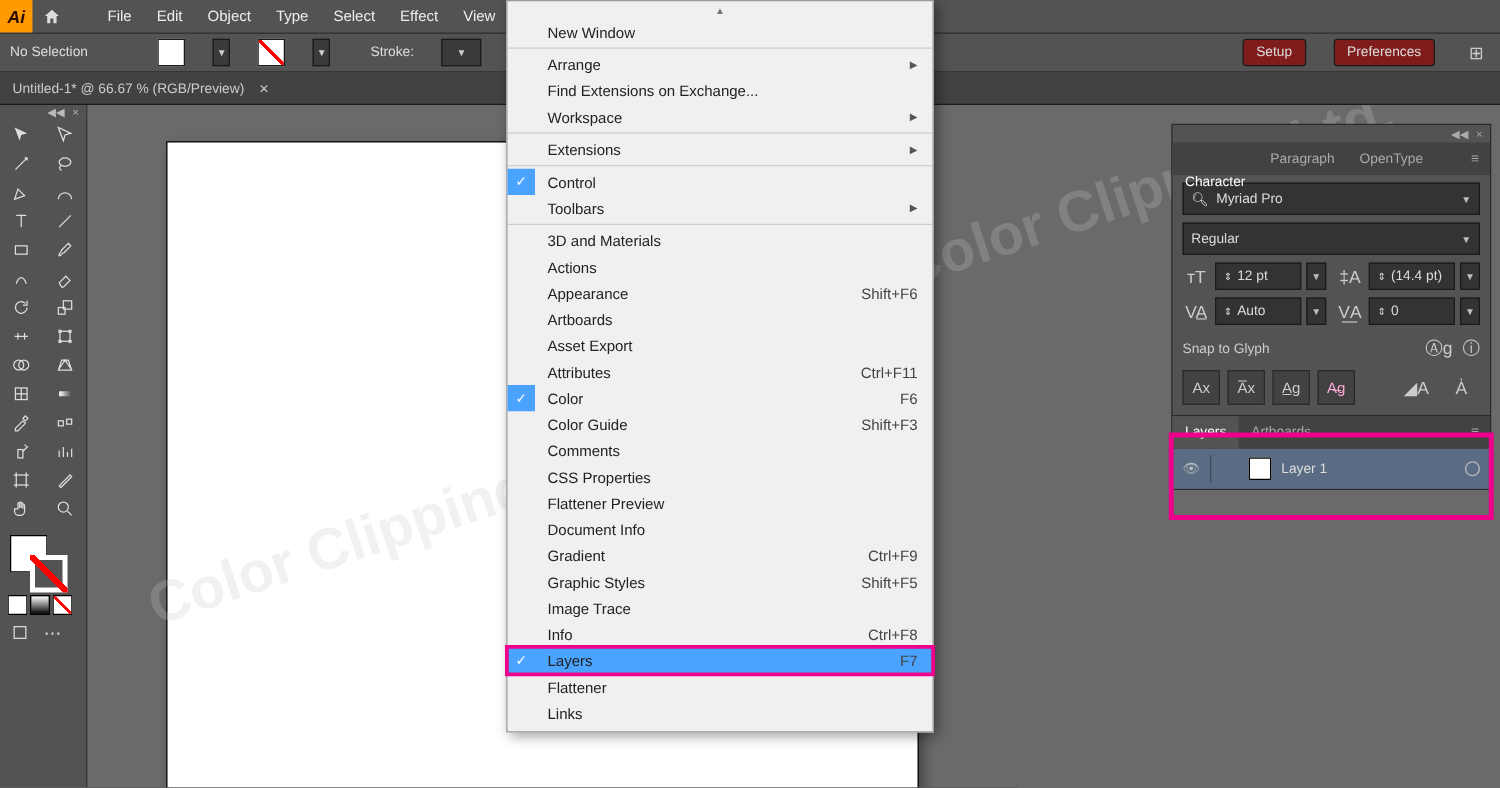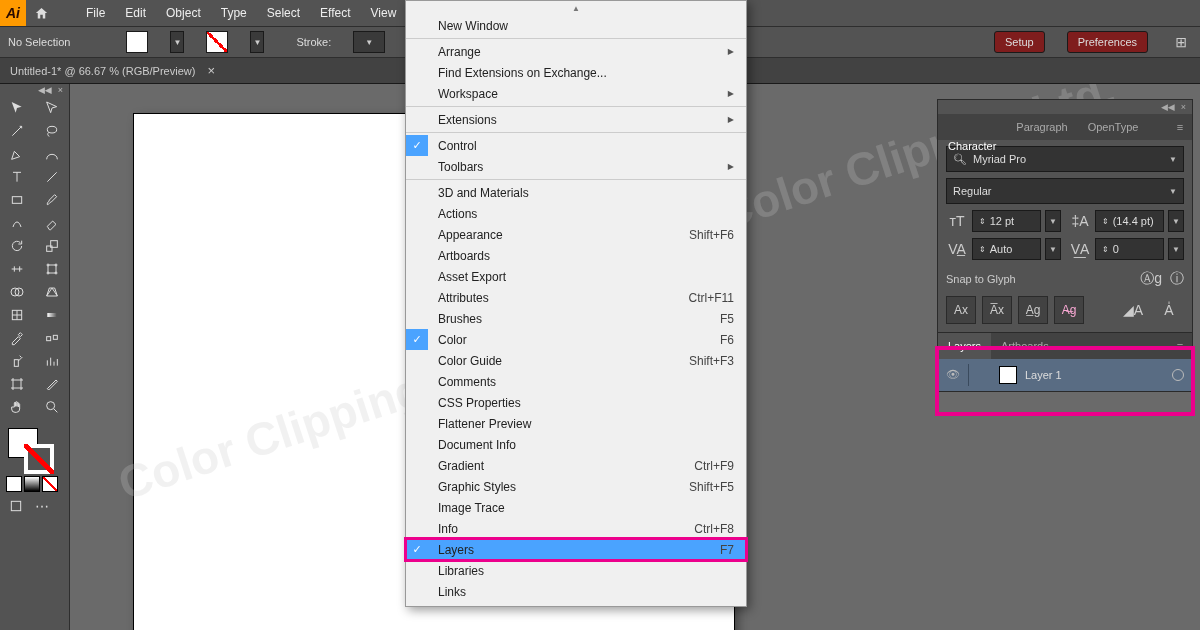--- a/index.html
+++ b/index.html
@@ -378,24 +378,20 @@
       <span>Artboards</span>
     </div>
     <div class="row">
       <span>Asset Export</span>
     </div>
     <div class="row">
       <span>Attributes</span>
       <span class="sc">Ctrl+F11</span>
     </div>
     <div class="row">
-      <span>Brushes</span>
-      <span class="sc">F5</span>
-    </div>
-    <div class="row">
       <div class="chk">✓</div>
       <span>Color</span>
       <span class="sc">F6</span>
     </div>
     <div class="row">
       <span>Color Guide</span>
       <span class="sc">Shift+F3</span>
     </div>
     <div class="row">
       <span>Comments</span>
@@ -424,21 +420,21 @@
       <span>Info</span>
       <span class="sc">Ctrl+F8</span>
     </div>
     <div class="row sel" style="position: relative;">
       <div class="chk">✓</div>
       <span>Layers</span>
       <span class="sc">F7</span>
       <div class="hl"></div>
     </div>
     <div class="row">
-      <span>Libraries</span>
+      <span>Flattener</span>
     </div>
     <div class="row">
       <span>Links</span>
     </div>
   </div>
 
 <div class="panel">
   <div class="close">
       <span>◀◀</span>
       <span>×</span>

